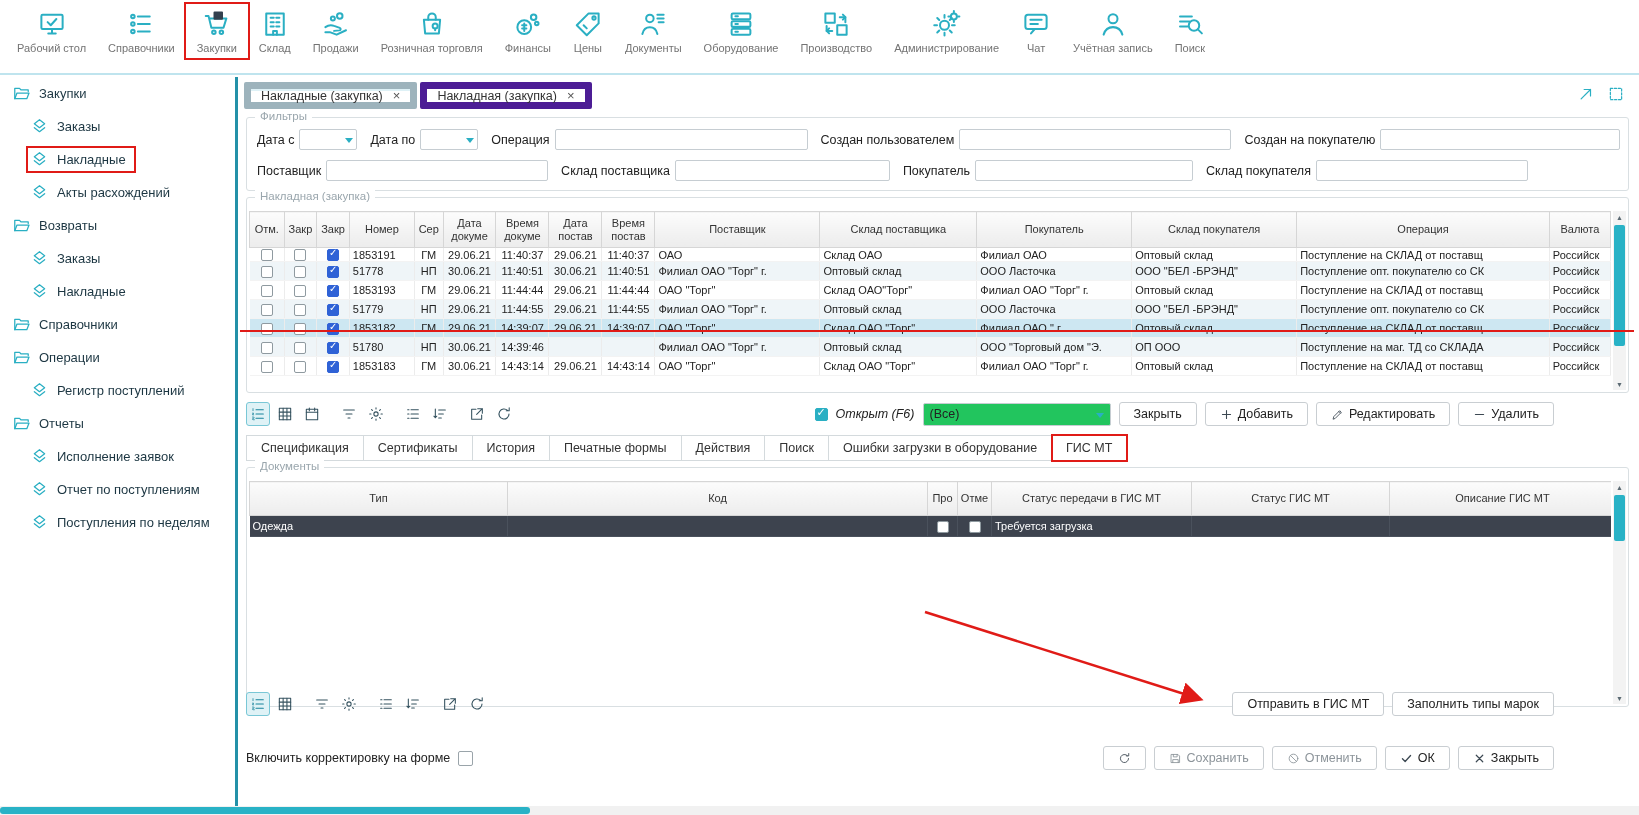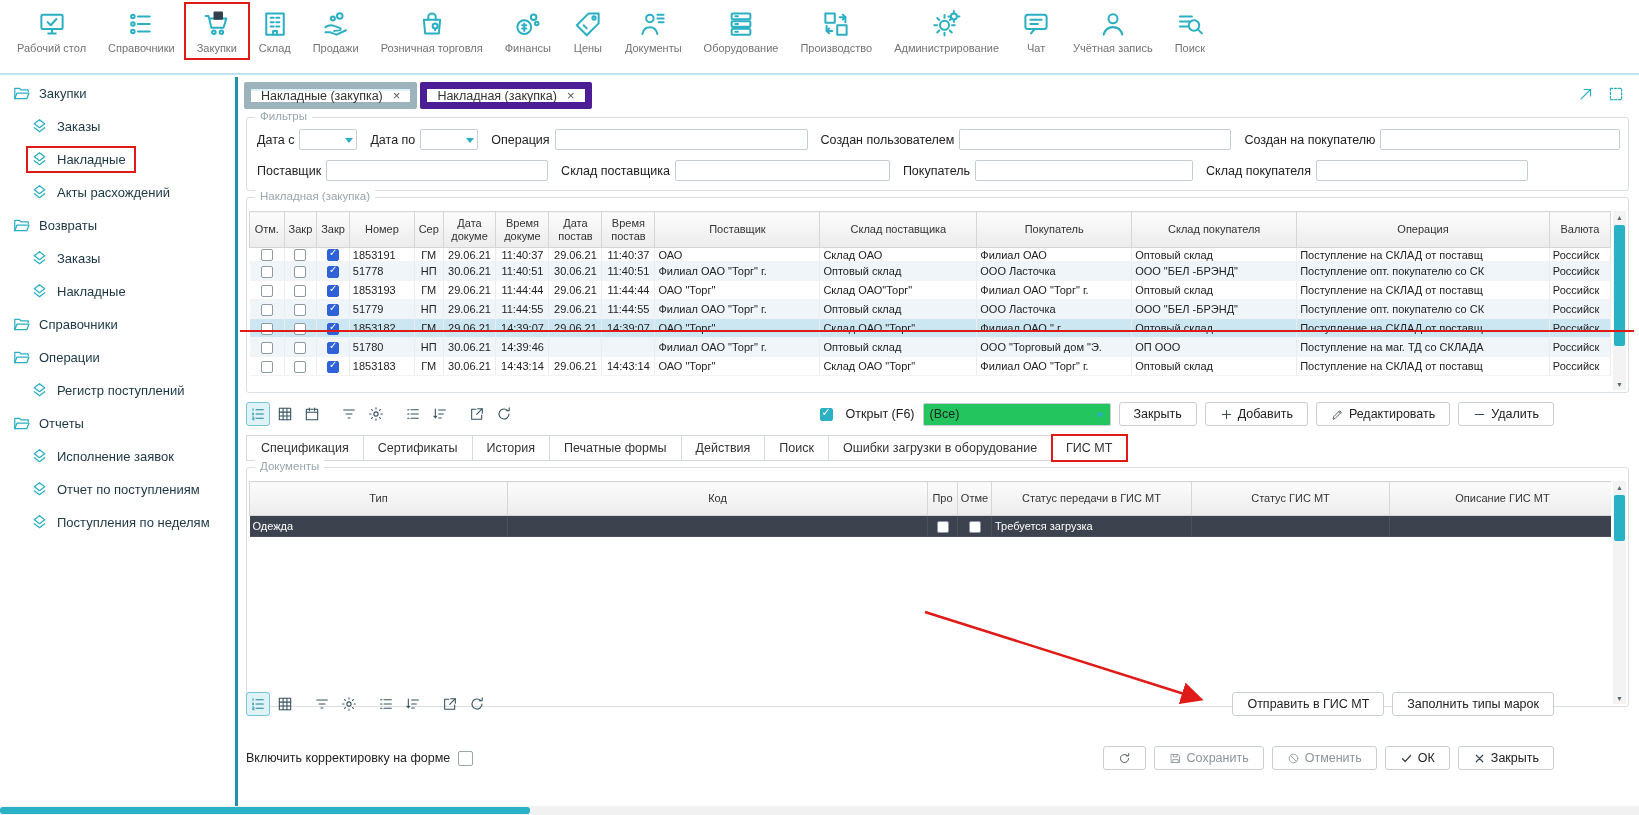--- a/index.html
+++ b/index.html
@@ -82,21 +82,21 @@
 
   
   .icon-toolbar{position:absolute;left:8px;right:10px;height:30px;display:flex;align-items:center;}
   #inv-toolbar{top:322px;} #docs-toolbar{top:612px;}
   .mini-btn{width:24px;height:24px;display:inline-flex;align-items:center;justify-content:center;color:#35525f;border:1px solid transparent;border-radius:3px;margin-right:3px;cursor:pointer;padding:3px;}
   .mini-btn.active{background:#dff2f6;border-color:#79c7d6;color:#19839c;}
   .mini-btn.grp{margin-left:10px;}
   .tb-right{margin-left:auto;display:flex;align-items:center;gap:8px;margin-right:75px;}
   .chk-teal{width:13px;height:13px;border:1px solid #2aafc3;background:#2aafc3;border-radius:2px;position:relative;display:inline-block;}
   .chk-teal .tick{position:absolute;left:1px;top:-3px;color:#fff;font-size:11px;}
-  .open-label{font-size:12.5px;margin-left:5px;}
+  .open-label{font-size:12.5px;font-style:italic;}
   .select{position:relative;width:188px;height:23px;border:1px solid #c6cdd2;border-radius:2px;background:#22c55e;display:flex;align-items:center;padding:0 20px 0 6px;font-size:12.5px;cursor:pointer;}
   .select::after{content:"";position:absolute;right:6px;top:9px;border-left:4px solid transparent;border-right:4px solid transparent;border-top:5px solid #2aafc3;}
   .btn{height:24px;display:inline-flex;align-items:center;justify-content:center;gap:5px;padding:0 14px;background:#fff;border:1px solid #c9ced2;border-radius:3px;font-size:12.5px;color:#222;cursor:pointer;white-space:nowrap;font-family:inherit;}
   .b-ico{width:13px;height:13px;color:#3c4852;display:inline-block;}
   .btn.muted{color:#8c949a;} .btn.muted .b-ico{color:#8c949a;}
 
   
   #sub-tabs{position:absolute;top:358px;left:8px;height:26px;display:flex;}
   .sub-tab{display:flex;align-items:center;padding:0 14px;border:1px solid #d4dadd;border-left:none;background:#fff;font-size:12.5px;color:#333;cursor:pointer;white-space:nowrap;}
   .sub-tab:first-child{border-left:1px solid #d4dadd;}

